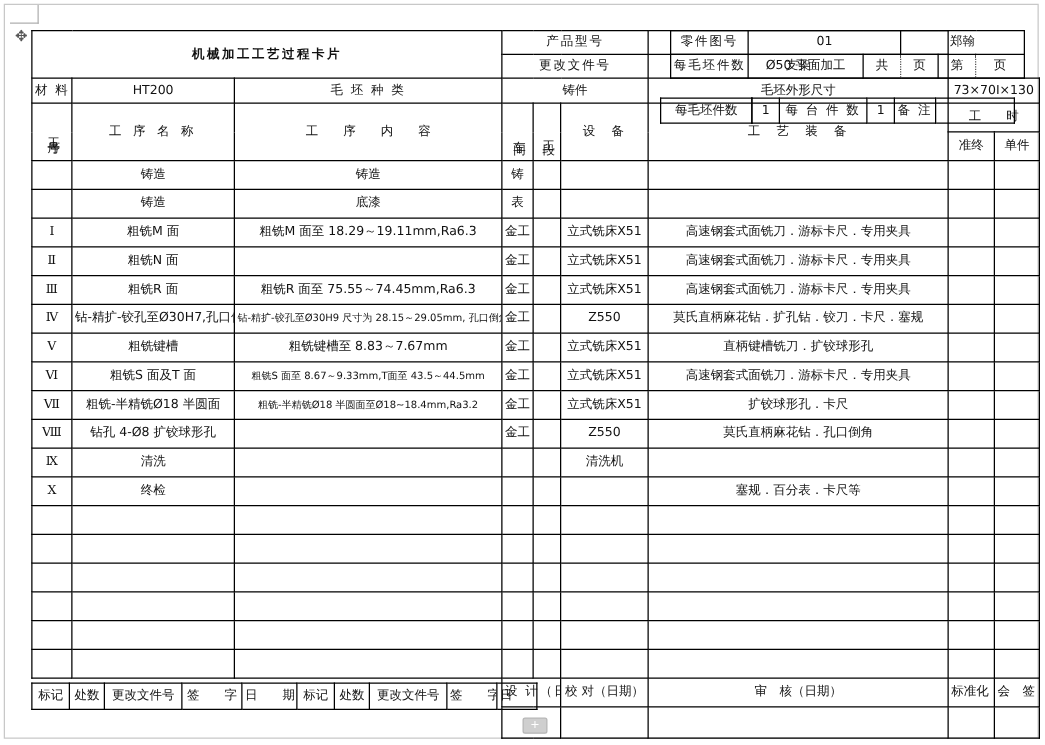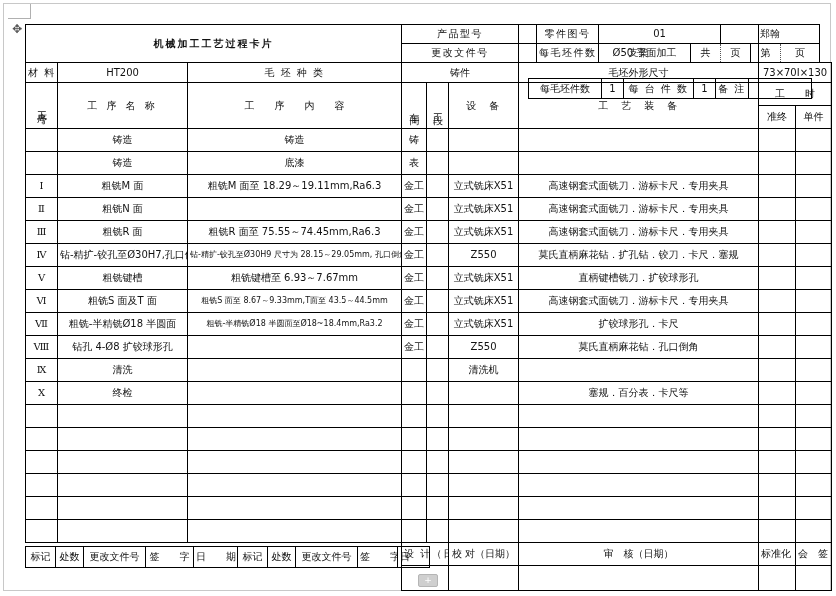--- a/index.html
+++ b/index.html
@@ -204,21 +204,21 @@
           <td class="s9" style="height: 22px;">金工</td>
           <td class="s9" style="height: 22px;"></td>
           <td class="s9" style="height: 22px;">Z550</td>
           <td class="s85" style="height: 22px;">莫氏直柄麻花钻．扩孔钻．铰刀．卡尺．塞规</td>
           <td class="s9" style="height: 22px;"></td>
           <td class="s9" style="height: 22px;"></td>
         </tr>
         <tr>
           <td class="roman" style="height: 22px;">Ⅴ</td>
           <td class="s9 wrap" style="height: 22px;">粗铣键槽</td>
-          <td class="s9 wrap" style="height: 22px;">粗铣键槽至 6.93～7.67mm</td>
+          <td class="s9 wrap" style="height: 22px;">粗铣键槽至 8.83～7.67mm</td>
           <td class="s9" style="height: 22px;">金工</td>
           <td class="s9" style="height: 22px;"></td>
           <td class="s9" style="height: 22px;">立式铣床X51</td>
           <td class="s85" style="height: 22px;">直柄键槽铣刀．扩铰球形孔</td>
           <td class="s9" style="height: 22px;"></td>
           <td class="s9" style="height: 22px;"></td>
         </tr>
         <tr>
           <td class="roman" style="height: 22px;">Ⅵ</td>
           <td class="s9 wrap" style="height: 22px;">粗铣S 面及T 面</td>

